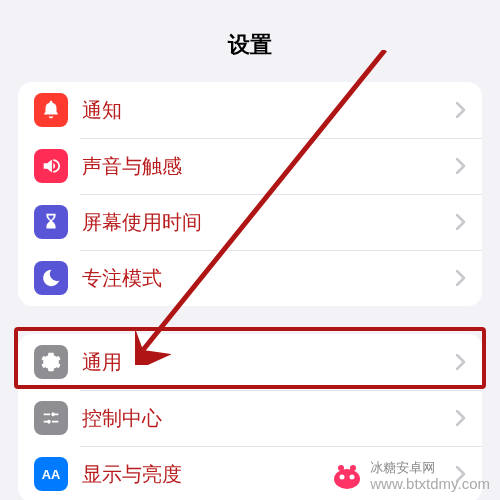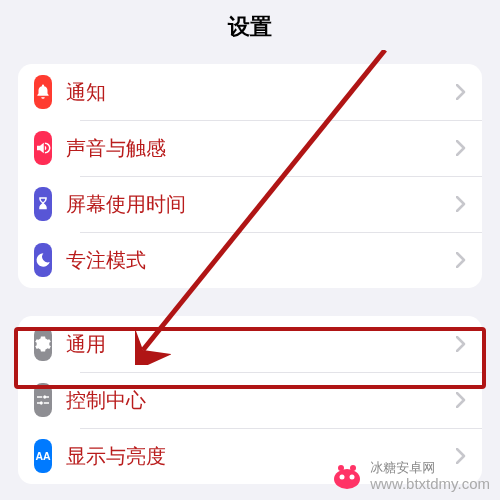--- a/index.html
+++ b/index.html
@@ -6,21 +6,21 @@
     body {
       width: 500px;
       height: 500px;
       background: #f2f2f7;
       font-family: -apple-system, "PingFang SC", "Helvetica Neue", sans-serif;
       position: relative;
       overflow: hidden;
     }
     .header {
       text-align: center;
-      padding: 12px 0 22px;
+      padding: 30px 0 22px;
     }
     .header-title {
       font-size: 22px;
       font-weight: 600;
       color: #000;
     }
     .group {
       background: #fff;
       margin: 0 18px 28px;
       border-radius: 14px;
@@ -36,21 +36,21 @@
     .row + .row::before {
       content: "";
       position: absolute;
       top: 0;
       left: 62px;
       right: 0;
       height: 1px;
       background: #e3e3e8;
     }
     .icon {
-      width: 18px;
+      width: 34px;
       height: 34px;
       border-radius: 8px;
       display: flex;
       align-items: center;
       justify-content: center;
       margin-right: 14px;
       flex-shrink: 0;
     }
     .icon svg { width: 22px; height: 22px; fill: #fff; }
     .icon-red { background: #ff3b30; }

